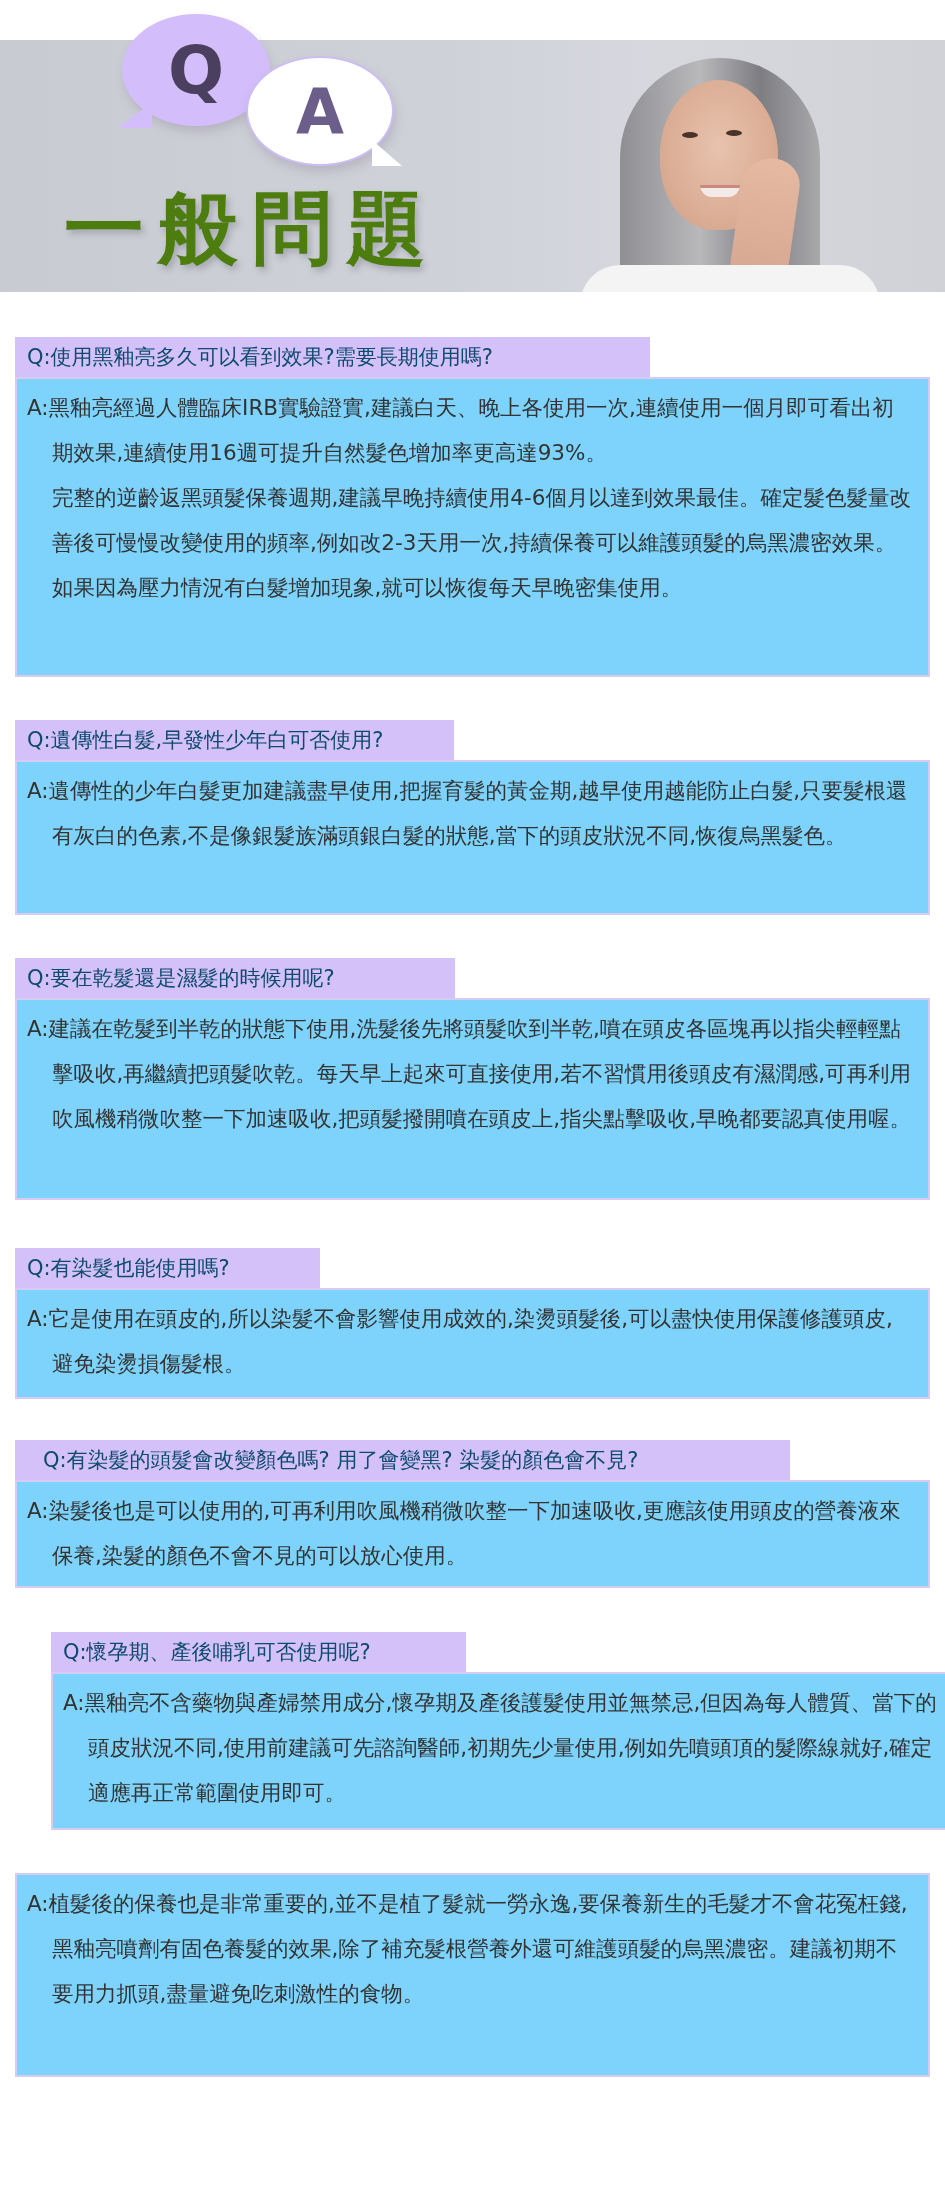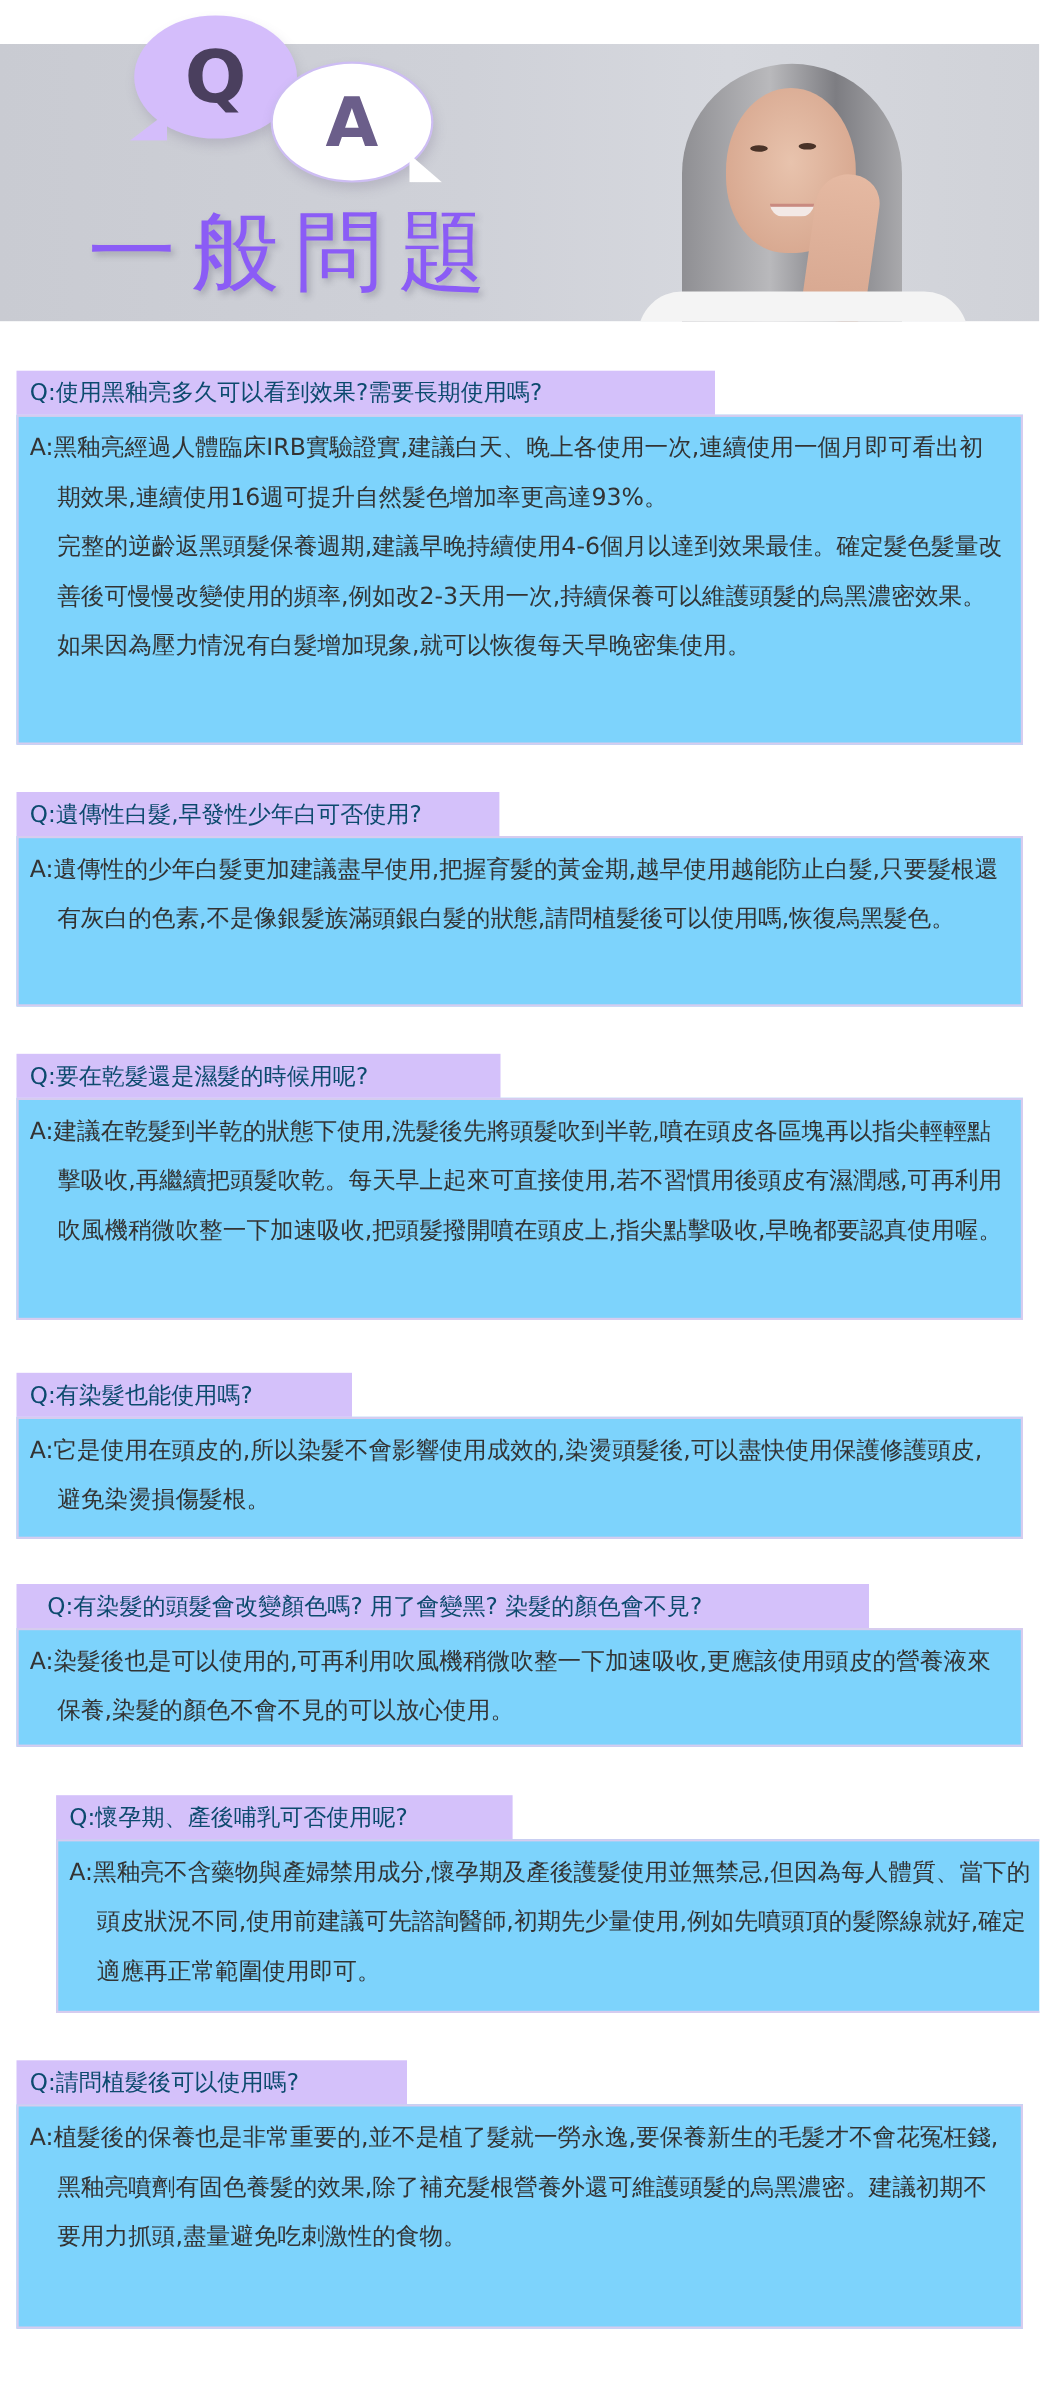--- a/index.html
+++ b/index.html
@@ -15,22 +15,22 @@
   .bubble-q { left: 122px; top: 14px; width: 148px; height: 112px; border-radius: 50%;
     background: #d4bdfb; color: #4a3f5e; font-size: 66px; box-shadow: 2px 6px 10px rgba(120,110,140,0.25); }
   .bubble-q .tail { position: absolute; left: -4px; bottom: -2px; width: 34px; height: 26px;
     background: #d4bdfb; clip-path: polygon(100% 0, 100% 100%, 0 100%); }
   .bubble-a { left: 246px; top: 56px; width: 148px; height: 110px; border-radius: 50%;
     background: #ffffff; color: #6b5e8a; font-size: 62px; border: 2px solid #cdbdf3;
     box-shadow: 2px 6px 10px rgba(120,110,140,0.25); }
   .bubble-a .tail { position: absolute; right: -10px; bottom: -2px; width: 30px; height: 26px;
     background: #ffffff; clip-path: polygon(0 0, 100% 100%, 0 100%); }
   .bubble span { position: relative; z-index: 2; }
-  .title { position: absolute; left: 80px; top: 176px; font-size: 80px; font-weight: normal;
-    color: #8b5cf6; letter-spacing: 14px; text-shadow: 3px 4px 6px rgba(80,80,100,0.3); }
+  .title { position: absolute; left: 64px; top: 176px; font-size: 80px; font-weight: bold;
+    color: #4d7c0f; letter-spacing: 14px; text-shadow: 3px 4px 6px rgba(80,80,100,0.3); }
 
   .photo { position: absolute; left: 560px; top: 40px; width: 385px; height: 252px; overflow: hidden; }
   .photo .hair { position: absolute; left: 60px; top: 18px; width: 200px; height: 260px;
     background: linear-gradient(90deg, #8f8f93, #b9b9bc 40%, #7d7d82 70%, #a9a9ac);
     border-radius: 100px 100px 10px 10px; }
   .photo .face { position: absolute; left: 100px; top: 40px; width: 118px; height: 150px;
     background: radial-gradient(ellipse at 50% 45%, #e8c3ad 0%, #d9aa92 70%, #c99a83 100%);
     border-radius: 50% 50% 46% 46%; }
   .photo .eye { position: absolute; width: 16px; height: 6px; background: #4a3328; border-radius: 50%; }
   .photo .mouth { position: absolute; left: 140px; top: 145px; width: 40px; height: 12px;
@@ -84,21 +84,21 @@
         <p>A:黑釉亮經過人體臨床IRB實驗證實,建議白天、晚上各使用一次,連續使用一個月即可看出初期效果,連續使用16週可提升自然髮色增加率更高達93%。</p>
         <p>完整的逆齡返黑頭髮保養週期,建議早晚持續使用4-6個月以達到效果最佳。確定髮色髮量改善後可慢慢改變使用的頻率,例如改2-3天用一次,持續保養可以維護頭髮的烏黑濃密效果。如果因為壓力情況有白髮增加現象,就可以恢復每天早晚密集使用。</p>
       </div>
     </div>
   </div>
 
   <div class="qa" style="top:720px;">
     <div class="q-label" style="width:439px;">Q:遺傳性白髮,早發性少年白可否使用?</div>
     <div class="a-box" style="height:155px;">
       <div class="a-text">
-        <p>A:遺傳性的少年白髮更加建議盡早使用,把握育髮的黃金期,越早使用越能防止白髮,只要髮根還有灰白的色素,不是像銀髮族滿頭銀白髮的狀態,請問植髮後可以使用嗎,恢復烏黑髮色。</p>
+        <p>A:遺傳性的少年白髮更加建議盡早使用,把握育髮的黃金期,越早使用越能防止白髮,只要髮根還有灰白的色素,不是像銀髮族滿頭銀白髮的狀態,當下的頭皮狀況不同,恢復烏黑髮色。</p>
       </div>
     </div>
   </div>
 
   <div class="qa" style="top:958px;">
     <div class="q-label" style="width:440px;">Q:要在乾髮還是濕髮的時候用呢?</div>
     <div class="a-box" style="height:202px;">
       <div class="a-text">
         <p>A:建議在乾髮到半乾的狀態下使用,洗髮後先將頭髮吹到半乾,噴在頭皮各區塊再以指尖輕輕點擊吸收,再繼續把頭髮吹乾。每天早上起來可直接使用,若不習慣用後頭皮有濕潤感,可再利用吹風機稍微吹整一下加速吸收,把頭髮撥開噴在頭皮上,指尖點擊吸收,早晚都要認真使用喔。</p>
       </div>
@@ -126,21 +126,20 @@
   <div class="qa" style="top:1632px;margin-left:36px;">
     <div class="q-label" style="width:415px;">Q:懷孕期、產後哺乳可否使用呢?</div>
     <div class="a-box" style="height:158px;">
       <div class="a-text">
         <p>A:黑釉亮不含藥物與產婦禁用成分,懷孕期及產後護髮使用並無禁忌,但因為每人體質、當下的頭皮狀況不同,使用前建議可先諮詢醫師,初期先少量使用,例如先噴頭頂的髮際線就好,確定適應再正常範圍使用即可。</p>
       </div>
     </div>
   </div>
 
   <div class="qa" style="top:1873px;">
-    <div class="q-label" style="width:355px;">Q:請問植髮後可以使用嗎?</div>
     <div class="a-box" style="height:204px;">
       <div class="a-text">
         <p>A:植髮後的保養也是非常重要的,並不是植了髮就一勞永逸,要保養新生的毛髮才不會花冤枉錢,黑釉亮噴劑有固色養髮的效果,除了補充髮根營養外還可維護頭髮的烏黑濃密。建議初期不要用力抓頭,盡量避免吃刺激性的食物。</p>
       </div>
     </div>
   </div>
 
 </div>
 
 </body></html>

